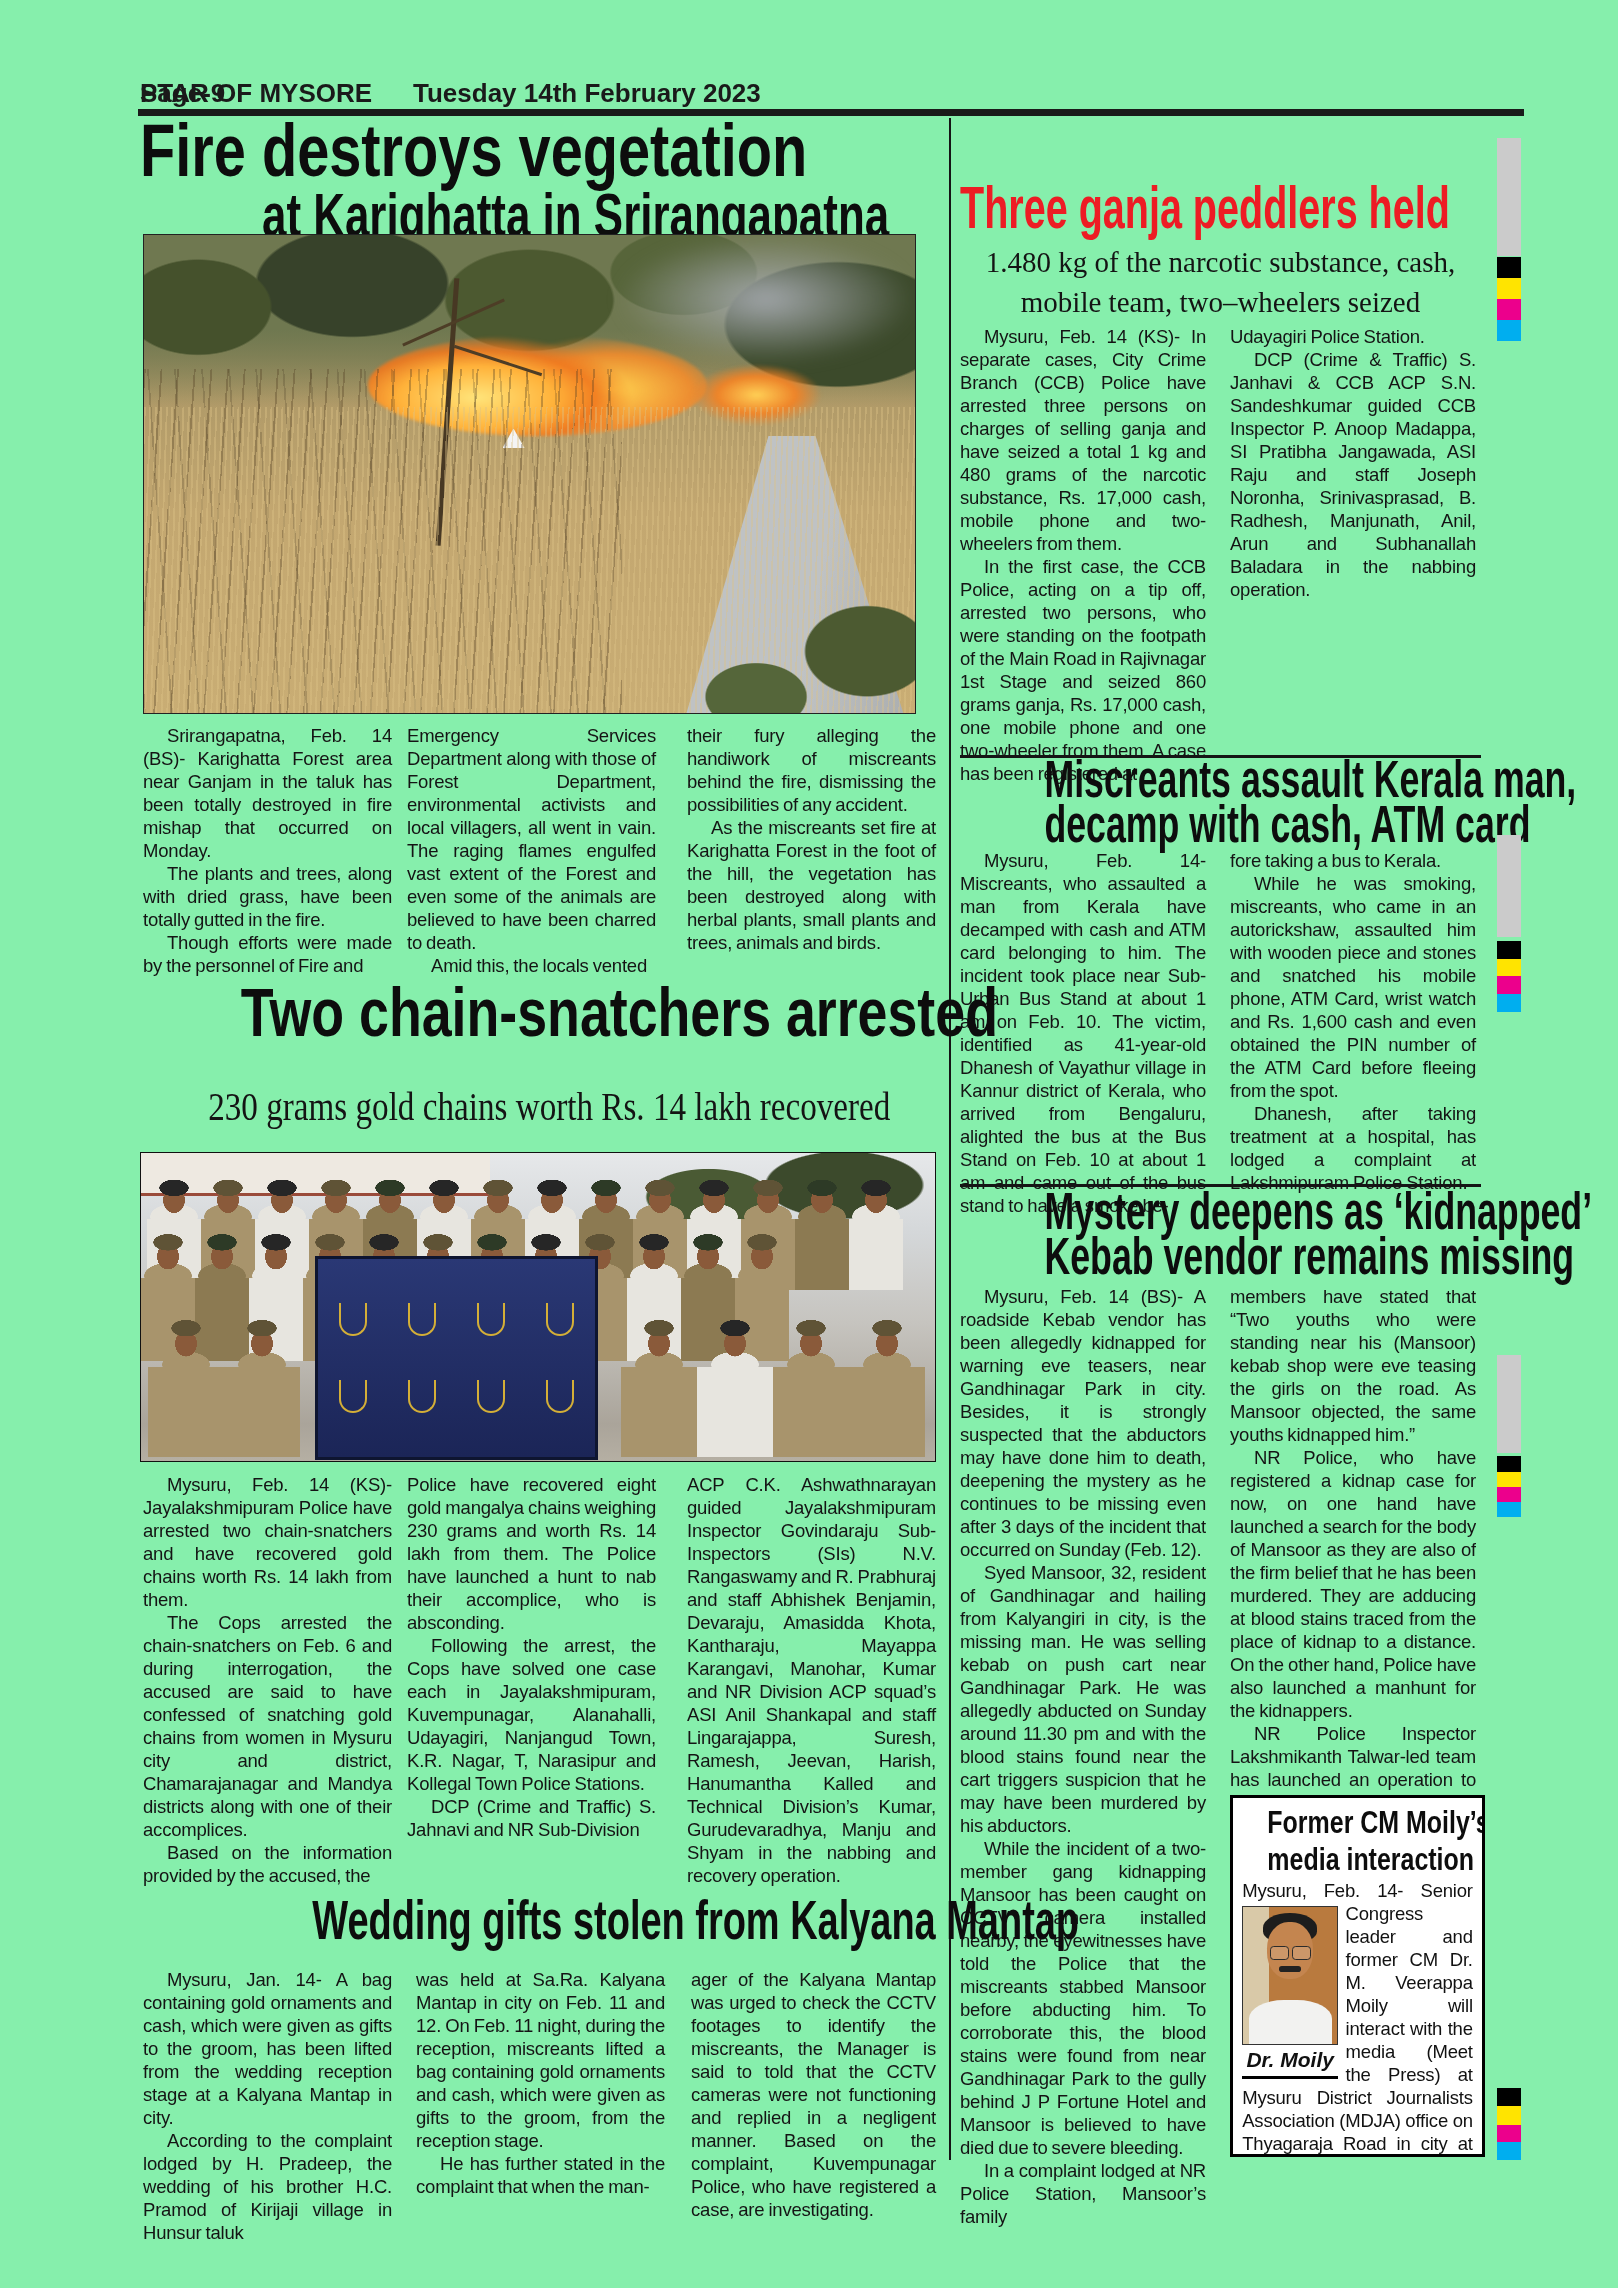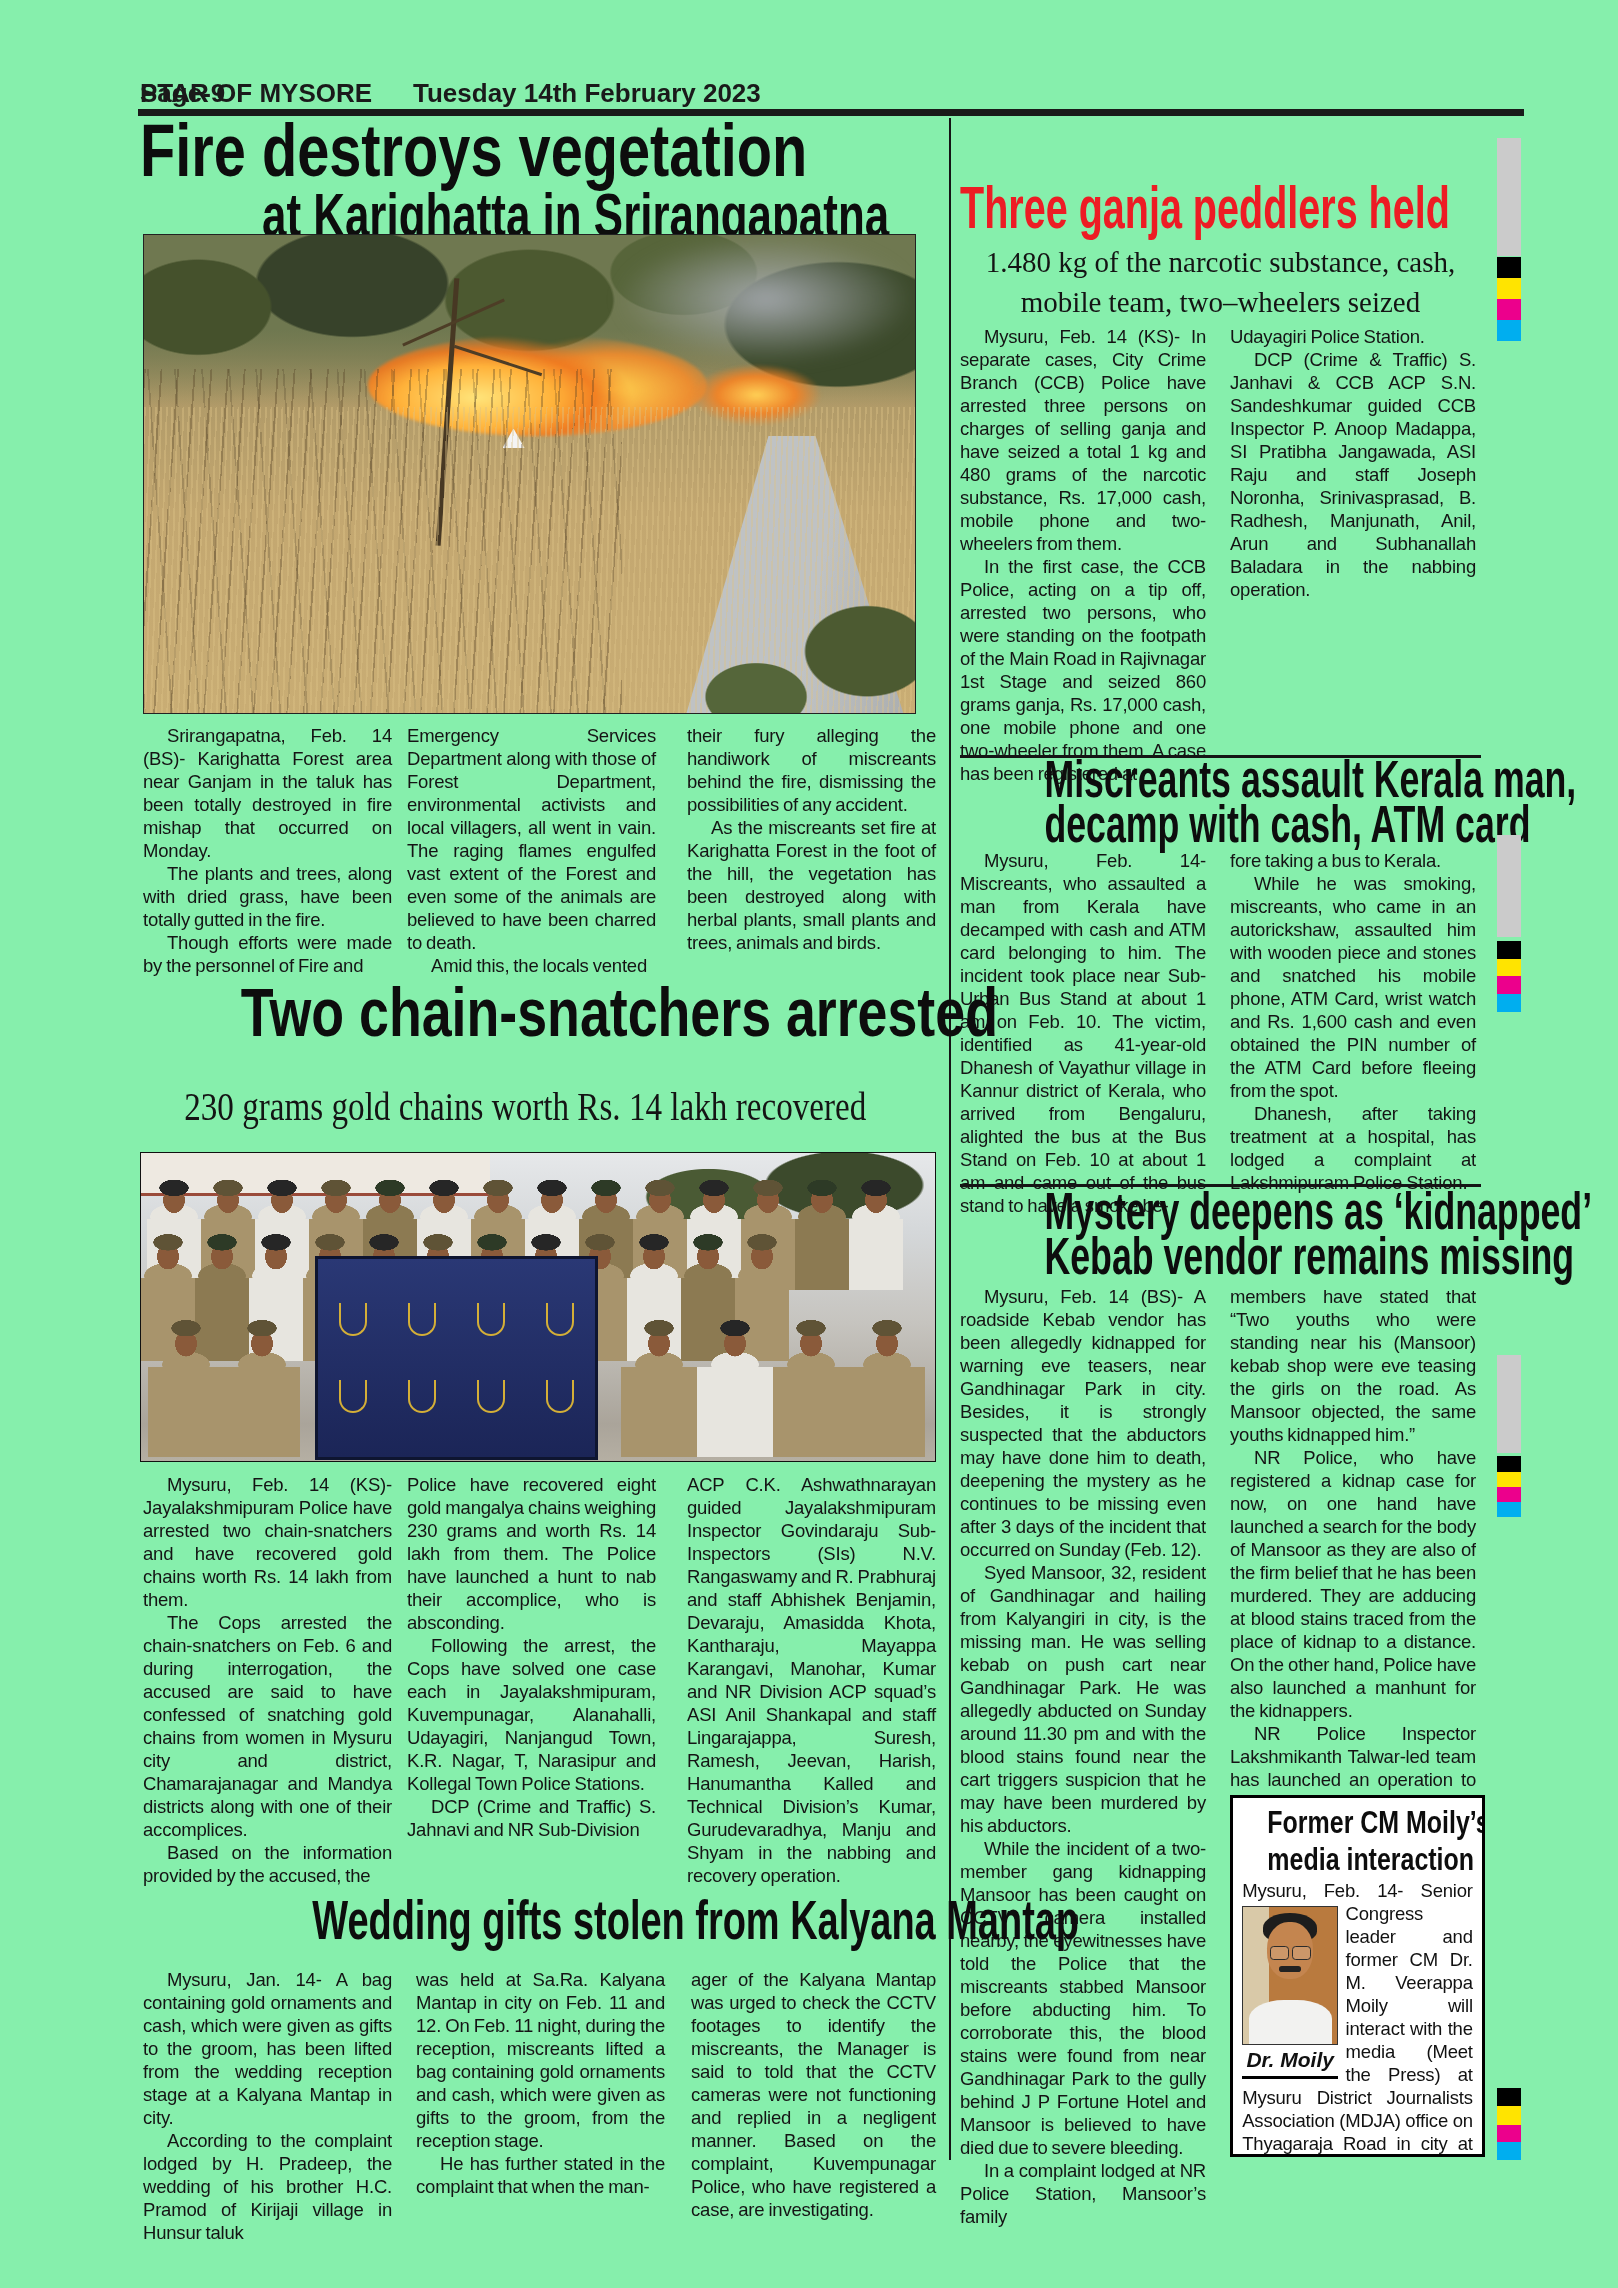--- a/index.html
+++ b/index.html
@@ -88,21 +88,21 @@
 
   
   .keb-h{left:960px;top:1189px;width:563px;font-size:51px;line-height:45px;}
   .keb-h .hl-c{transform:scaleX(.70);}
   .kb1{left:960px;width:246px;top:1285px;height:914px;}
   .kb2{left:1230px;width:246px;top:1285px;height:506px;overflow:hidden;}
 
   
   .chain-h{left:140px;top:975px;width:796px;font-size:68px;line-height:74px;}
   .chain-h .hl-c{transform:scaleX(.79);}
-  .chain-sub{position:absolute;left:124px;top:1085px;width:796px;text-align:center;
+  .chain-sub{position:absolute;left:148px;top:1085px;width:796px;text-align:center;
     font-family:"Liberation Serif",serif;font-size:39px;line-height:44px;color:#141414;}
   .chain-sub .hl-c{transform:scaleX(.85);}
   .photo-chain{left:140px;top:1152px;width:794px;height:308px;border:1.8px solid #111;background:
     linear-gradient(180deg,#e6e8ea 0,#d4d7d9 26%,#c6c4bf 55%,#aaa49a 88%,#b5afa3 100%);}
   .pp-top{position:absolute;left:0;top:0;width:44%;height:13%;background:#eee9e1;border-bottom:3.7px solid #9a4b3a;}
   .pp-foliage{position:absolute;right:0;top:0;width:38%;height:26%;background:
     radial-gradient(129px 55px at 70% 40%,#3c4a2c 60%,transparent 62%),
     radial-gradient(102px 46px at 25% 55%,#4a5a34 60%,transparent 62%);}
   .pp-row{position:absolute;display:flex;}
   .person{position:relative;flex:0 0 auto;width:54px;background:

